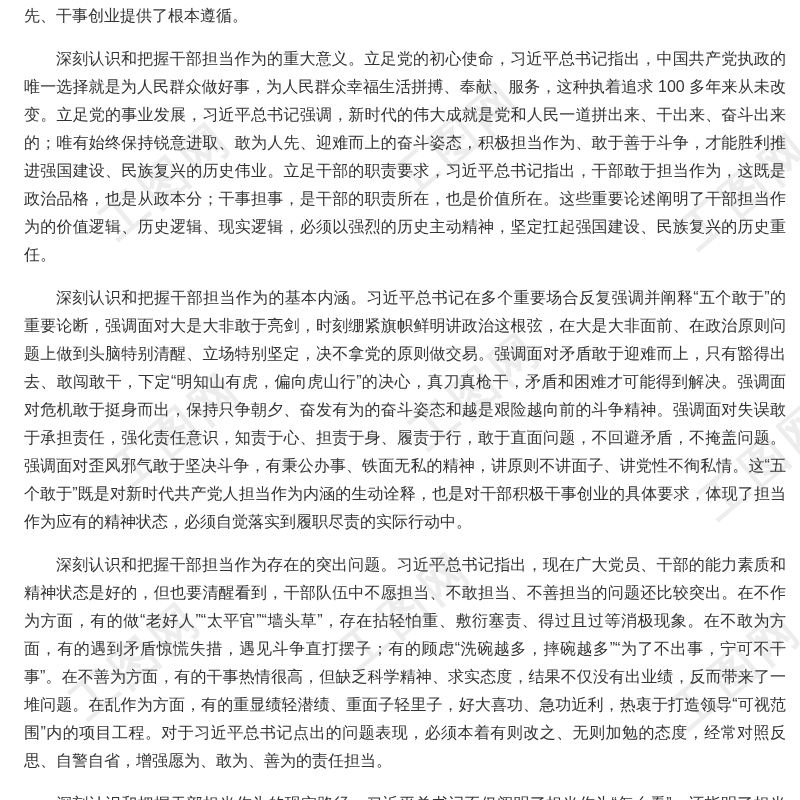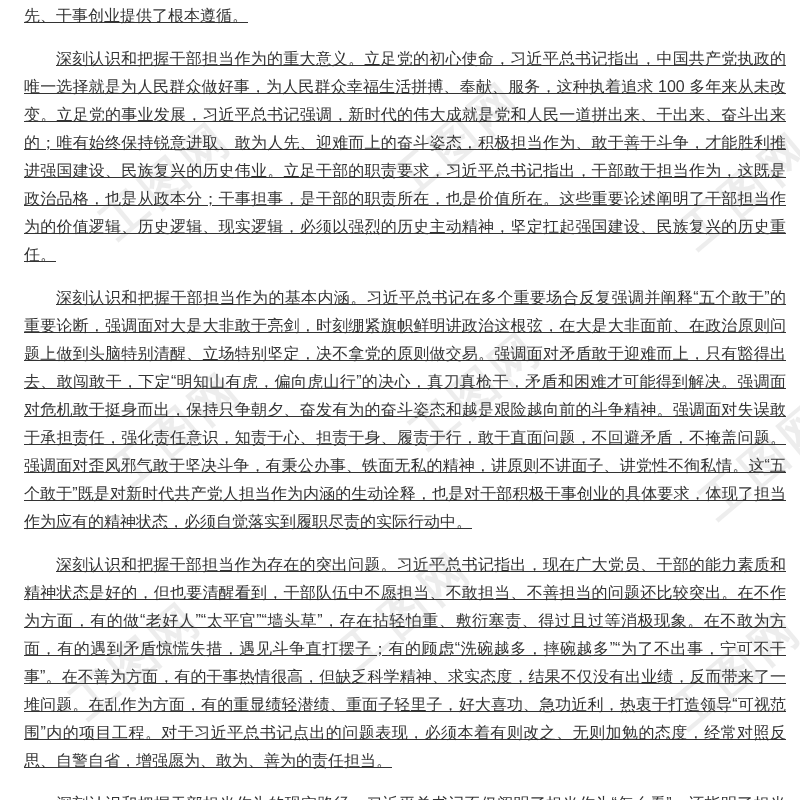--- a/index.html
+++ b/index.html
@@ -46,21 +46,20 @@
     z-index: 1;
     padding: 2px 14px 0 24px;
     color: #333333;
     font-size: 16px;
     line-height: 28px;
     text-align: justify;
   }
   .doc p {
     margin: 0 0 15px 0;
     text-indent: 2em;
-    text-decoration: underline;
   }
   .doc p.no-indent {
     text-indent: 0;
   }
 </style>
 </head>
 <body>
 
 <div class="page">
 

